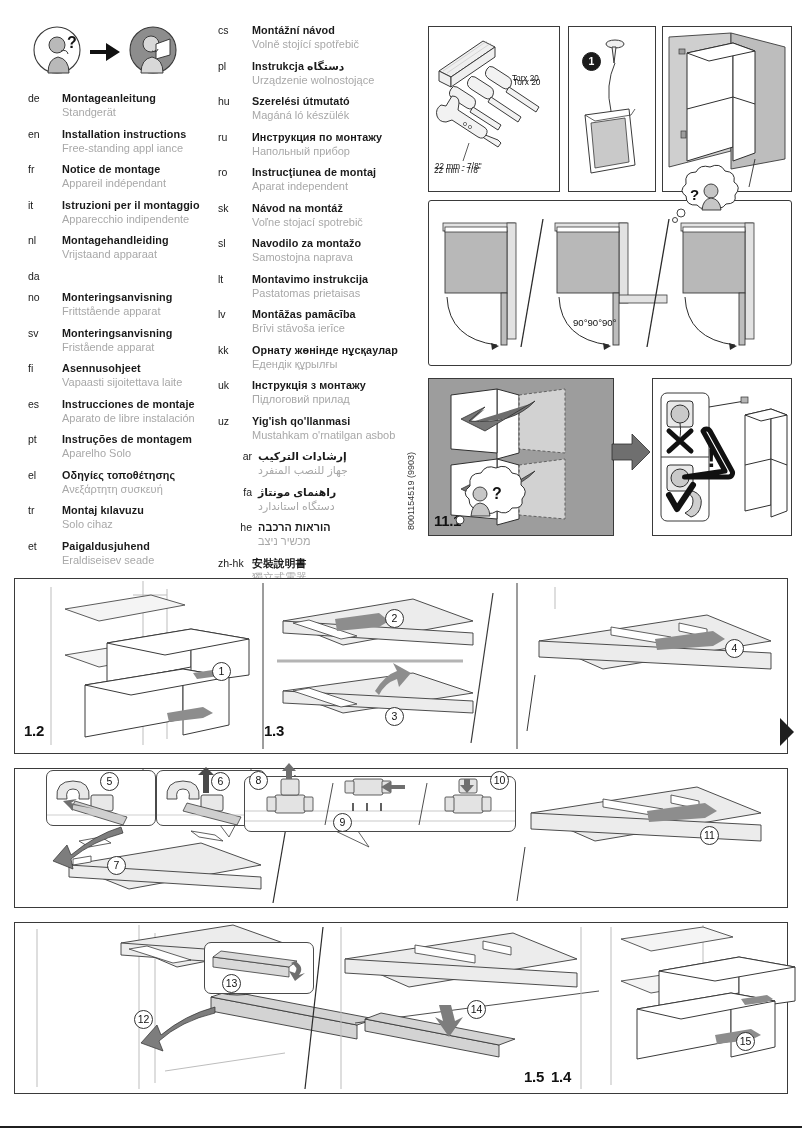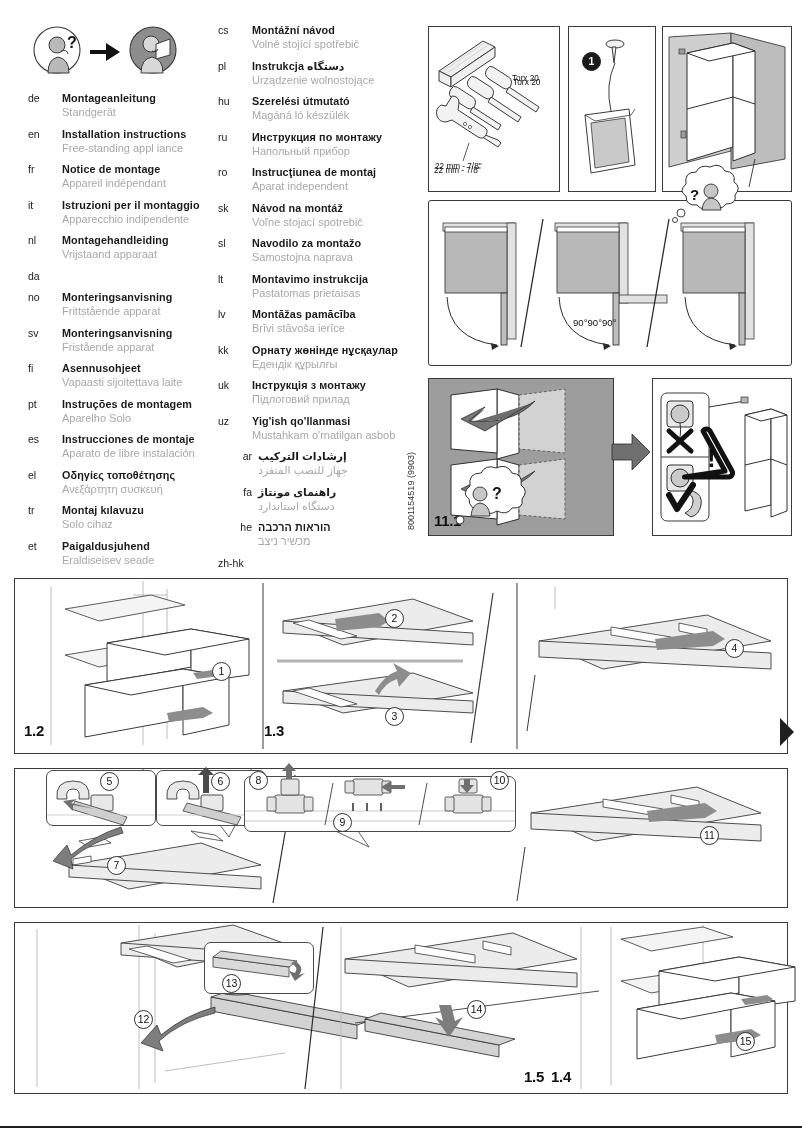--- a/index.html
+++ b/index.html
@@ -120,34 +120,34 @@
         </div>
       </div>
       <div class="lang-row">
         <div class="lang-code">fi</div>
         <div class="lang-texts">
           <div class="lang-title">Asennusohjeet</div>
           <div class="lang-sub">Vapaasti sijoitettava laite</div>
         </div>
       </div>
       <div class="lang-row">
+        <div class="lang-code">es</div>
+        <div class="lang-texts">
+          <div class="lang-title">Instrucciones de montaje</div>
+          <div class="lang-sub">Aparato de libre instalación</div>
+        </div>
+      </div>
+      <div class="lang-row">
         <div class="lang-code">pt</div>
         <div class="lang-texts">
           <div class="lang-title">Instruções de montagem</div>
           <div class="lang-sub">Aparelho Solo</div>
         </div>
       </div>
       <div class="lang-row">
-        <div class="lang-code">es</div>
-        <div class="lang-texts">
-          <div class="lang-title">Instrucciones de montaje</div>
-          <div class="lang-sub">Aparato de libre instalación</div>
-        </div>
-      </div>
-      <div class="lang-row">
         <div class="lang-code">el</div>
         <div class="lang-texts">
           <div class="lang-title">Οδηγίες τοποθέτησης</div>
           <div class="lang-sub">Ανεξάρτητη συσκευή</div>
         </div>
       </div>
       <div class="lang-row">
         <div class="lang-code">tr</div>
         <div class="lang-texts">
           <div class="lang-title">Montaj kılavuzu</div>
@@ -263,20 +263,24 @@
       </div>
       <div class="lang-row rtl">
         <div class="lang-code">he</div>
         <div class="lang-texts">
           <div class="lang-title">הוראות הרכבה</div>
           <div class="lang-sub">מכשיר ניצב</div>
         </div>
       </div>
       <div class="lang-row">
         <div class="lang-code">zh-hk</div>
+        <div class="lang-texts">
+          <div class="lang-title">安裝說明書</div>
+          <div class="lang-sub">獨立式電器</div>
+        </div>
       </div>
     </div>
 
   <div class="vcode" style="left:406px;top:530px;">8001154519 (9903)</div>
 
   <div class="panel" style="left:428px;top:26px;width:132px;height:166px;">
     <svg width="130" height="164" viewBox="0 0 130 164">
 
       <g fill="#efefef" stroke="#3a3a3a" stroke-width="1">
         <path d="M10 44 l44-30 l12 6 l-44 30 z"></path>

